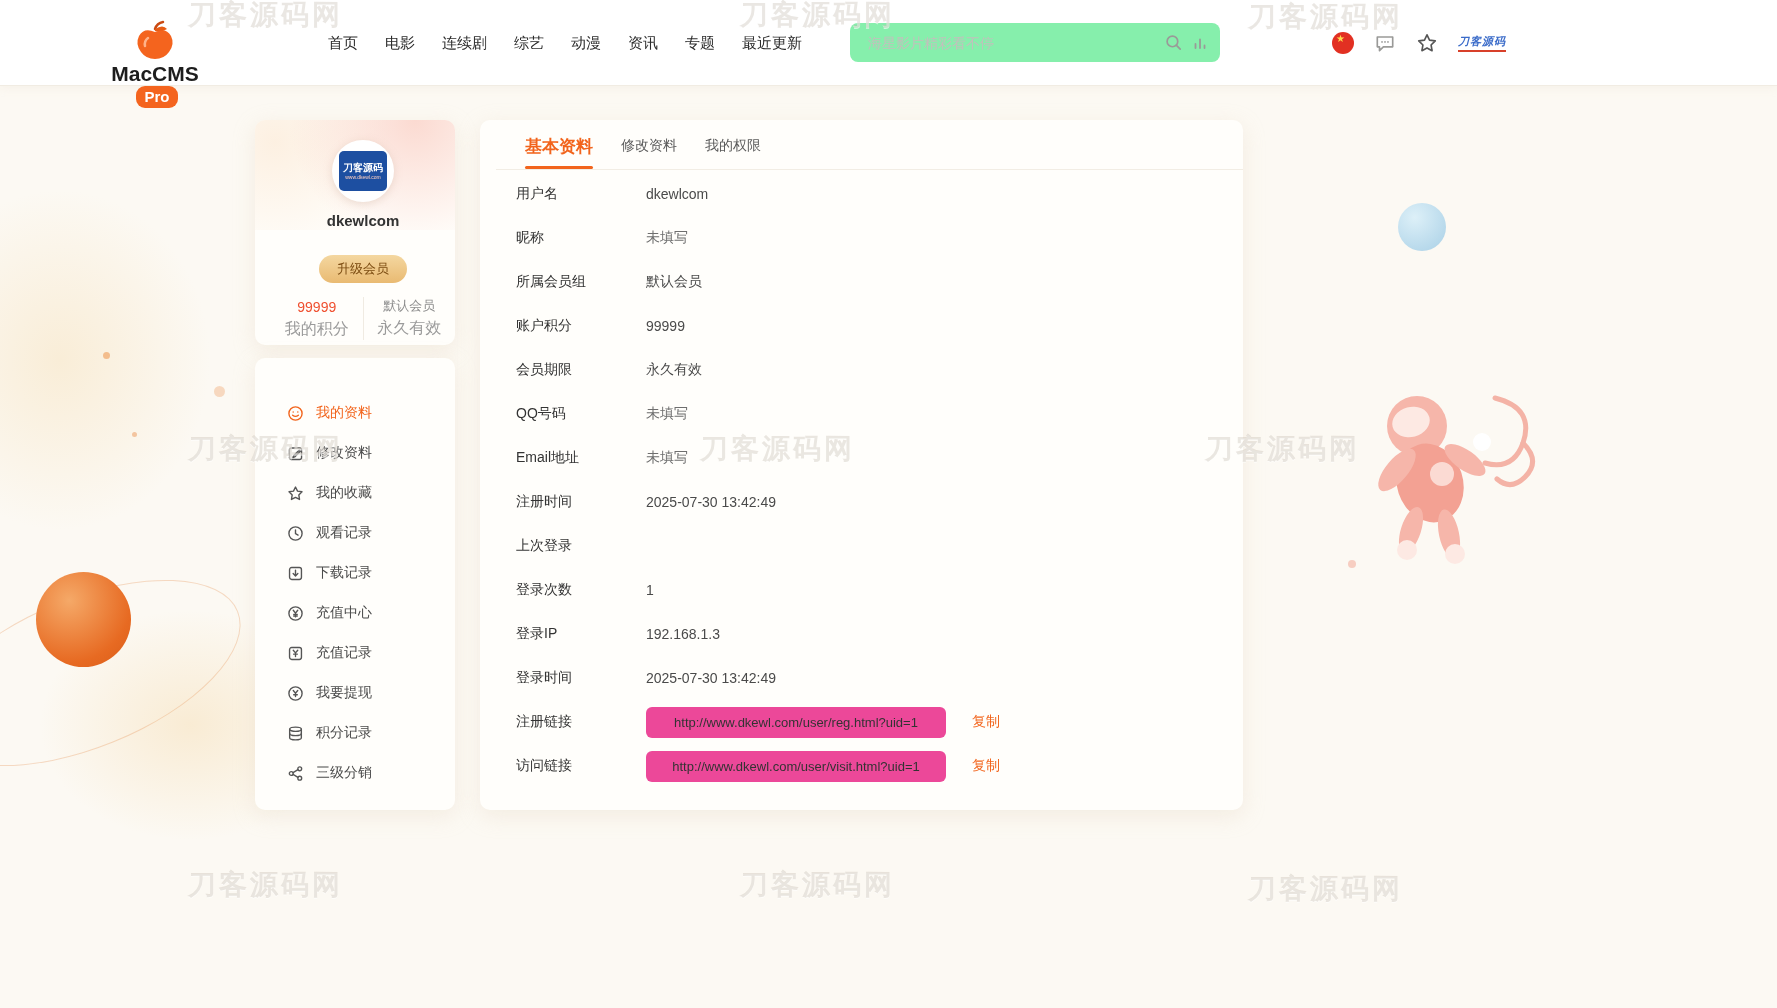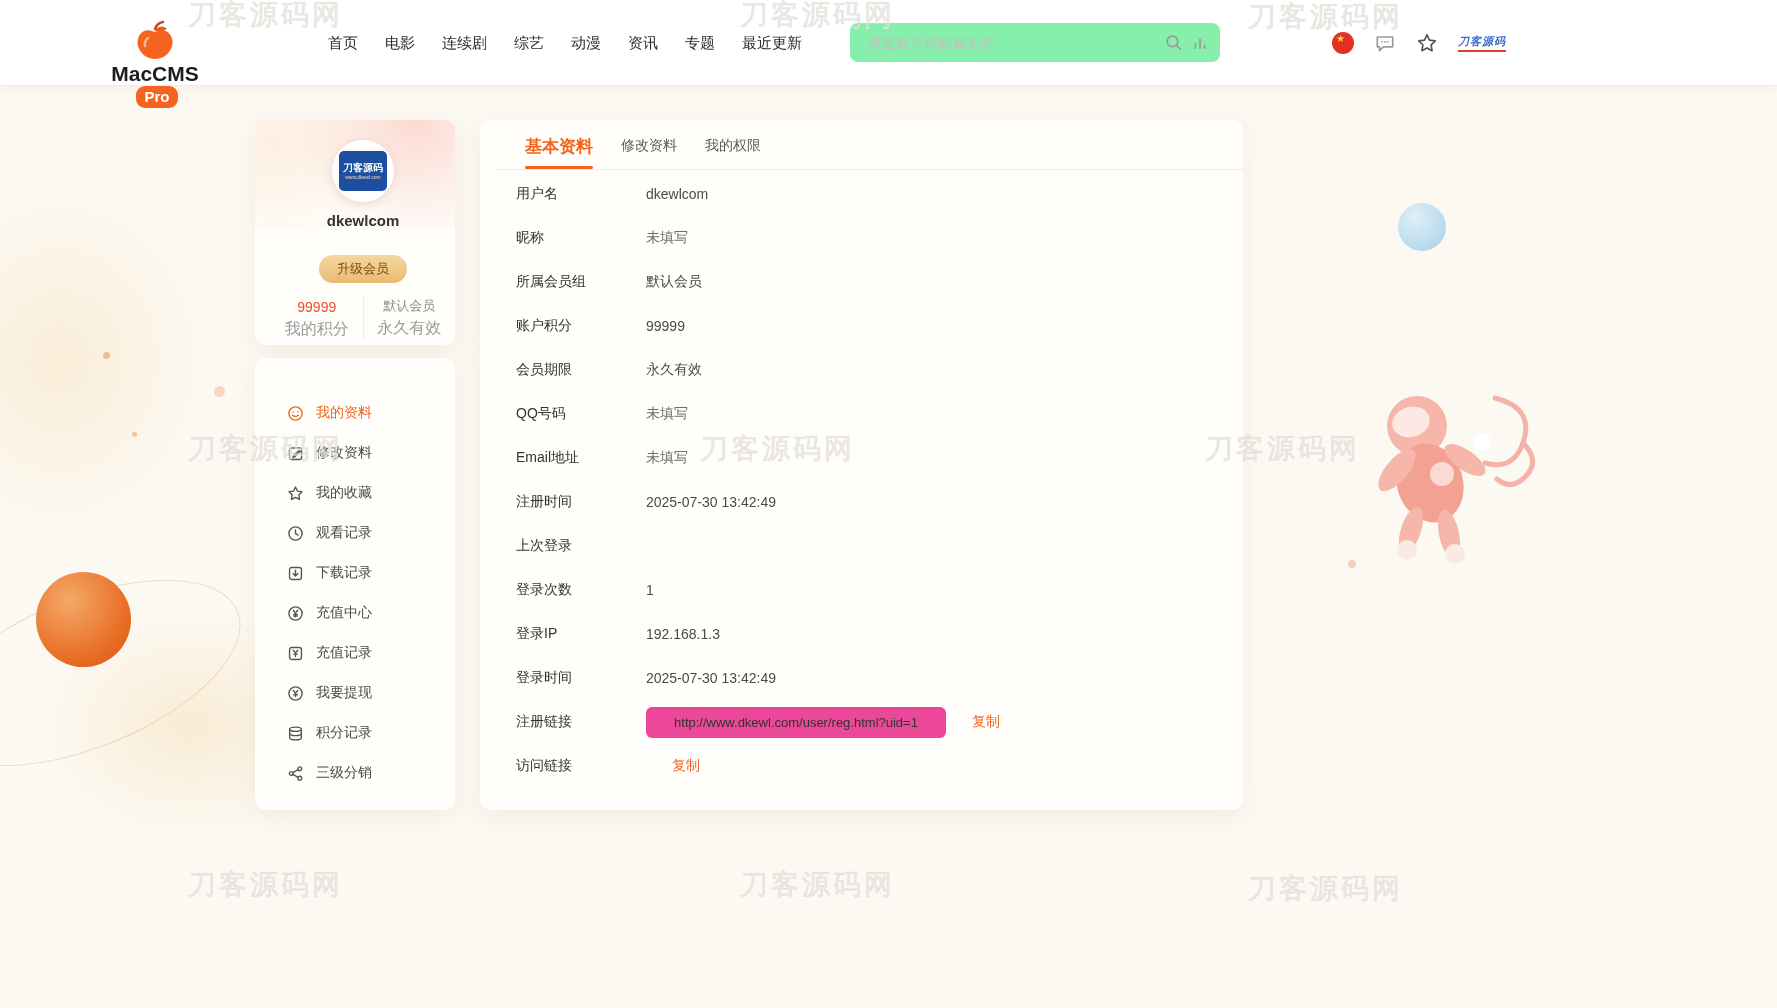--- a/index.html
+++ b/index.html
@@ -378,18 +378,21 @@
       </div>
       <div class="frow">
         <div class="flabel">注册链接</div>
         <div class="linkbox">
           <span>http://www.dkewl.com/user/reg.html?uid=1</span>
         </div>
         <span class="copy">复制</span>
       </div>
       <div class="frow">
         <div class="flabel">访问链接</div>
+        <div class="linkbox">
+          <span>http://www.dkewl.com/user/visit.html?uid=1</span>
+        </div>
         <span class="copy">复制</span>
       </div>
     </div>
   </div>
 
 </div>
 
 </body></html>

